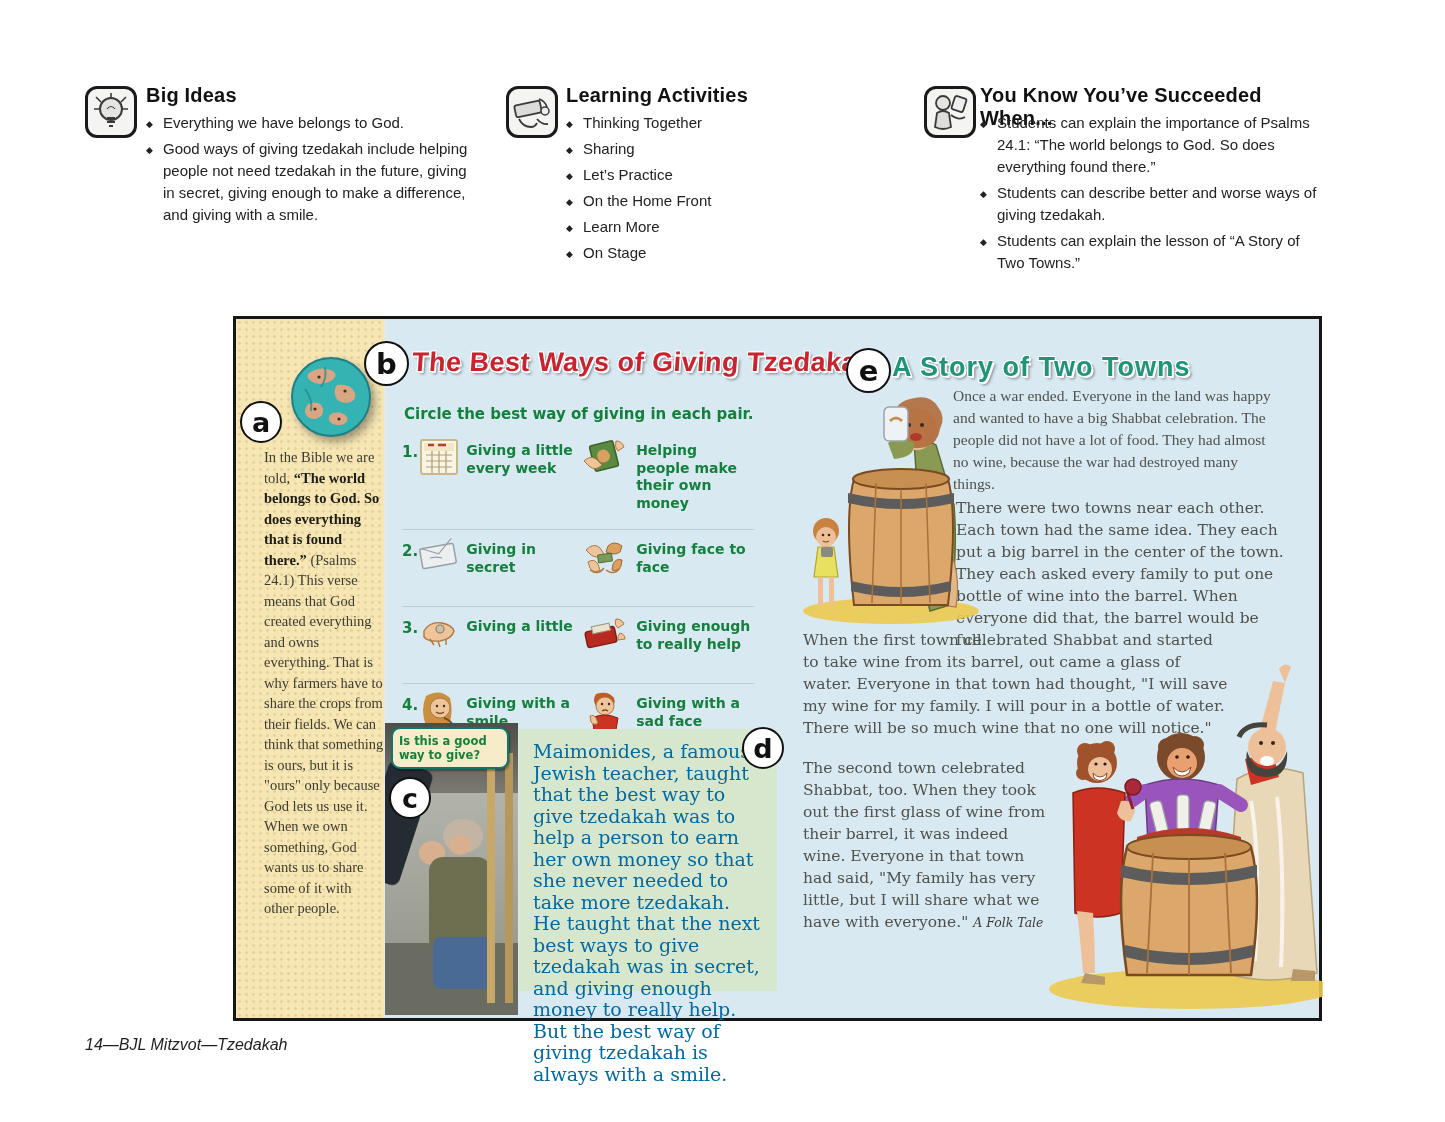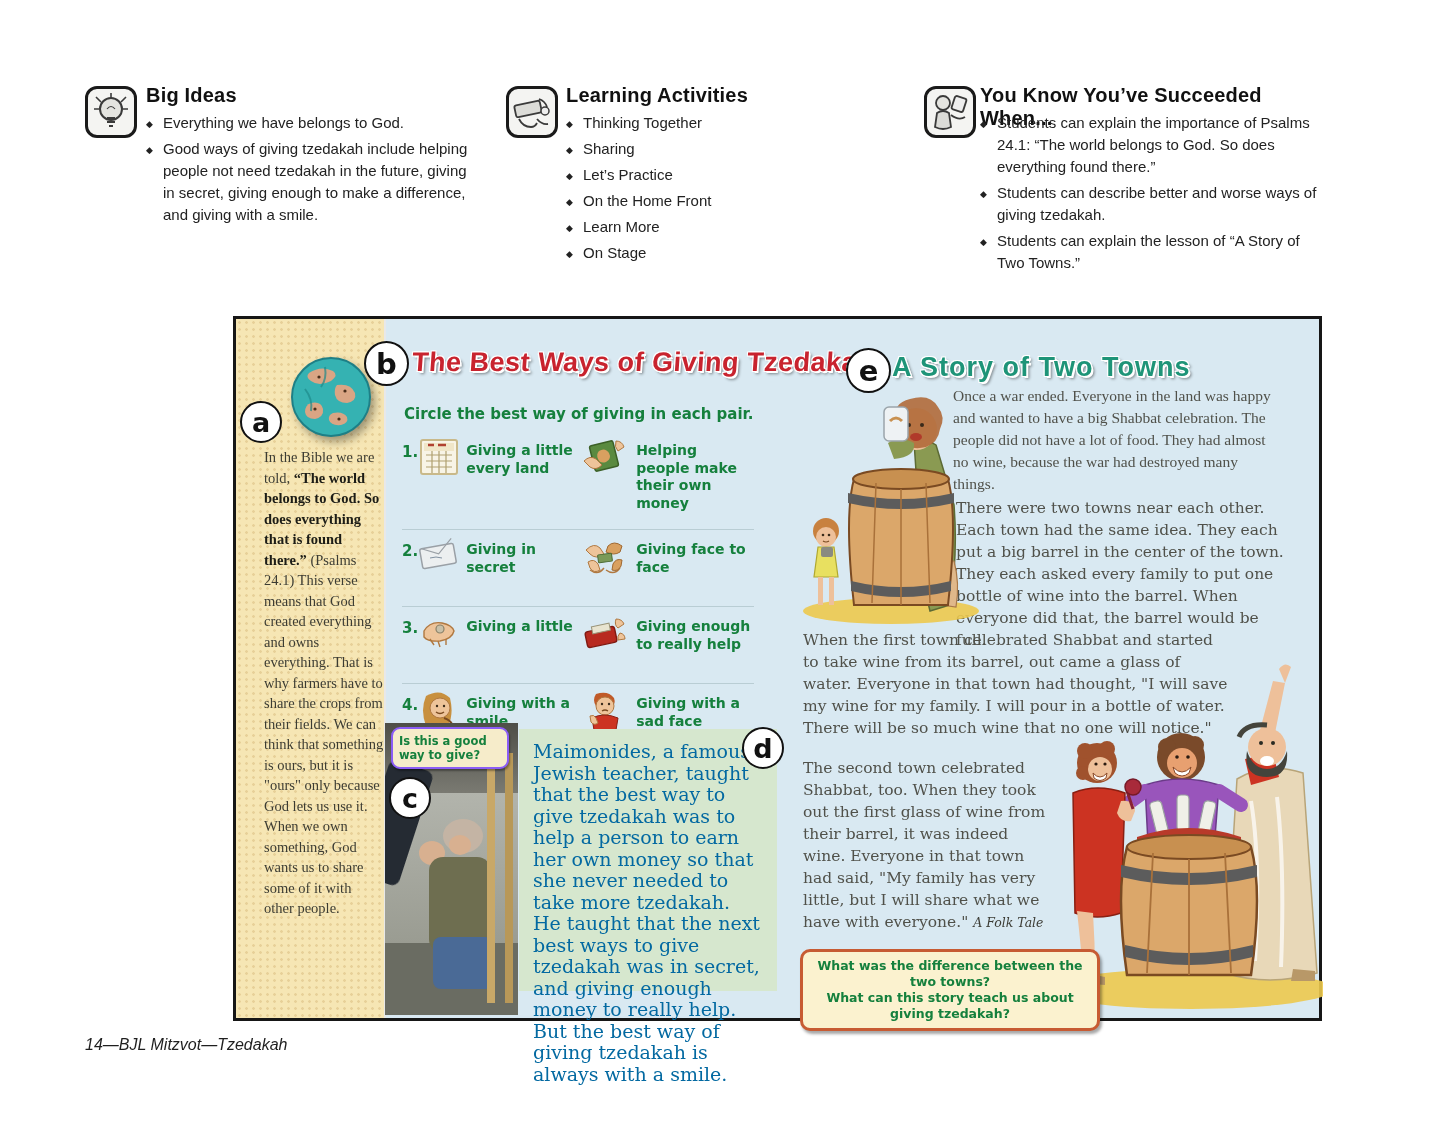--- a/index.html
+++ b/index.html
@@ -45,21 +45,21 @@
   .p-num{width:22px;font-weight:bold;font-size:15px;padding-top:6px;}
   .p-icon{width:44px;height:42px;flex:0 0 44px;margin-right:4px;}
   .p-label{width:108px;flex:0 0 108px;font-size:14px;line-height:17.5px;padding-top:5px;}
   .p-icon2{width:48px;height:42px;flex:0 0 48px;margin:0 6px 0 8px;}
   .p-label2{width:118px;flex:0 0 118px;font-size:14px;line-height:17.5px;padding-top:5px;}
 
   
   #photo{position:absolute;left:149px;top:404px;width:133px;height:292px;background:#9aa098;overflow:hidden;}
   #photo .ph{position:absolute;filter:blur(.6px);}
   #caption-bubble{position:absolute;left:155px;top:408px;width:102px;padding:5px 6px;background:#f6ecca;
-                  border:2px solid #8b5cf6;border-radius:9px;font-size:11.5px;line-height:14px;z-index:7;
+                  border:2px solid #0f766e;border-radius:9px;font-size:11.5px;line-height:14px;z-index:7;
                   box-shadow:1px 2px 2px rgba(0,0,0,.35);}
 
   
   #greenbox{position:absolute;left:283px;top:410px;width:258px;height:262px;background:#d6e7ce;
             box-sizing:border-box;padding:12px 14px;font-family:"DejaVu Serif",serif;
             font-size:19px;line-height:21.5px;color:#0369a1;}
 
   
   .title-green{position:absolute;font-weight:bold;font-size:27px;color:#1e9478;letter-spacing:1px;
                text-shadow:-1px -1px 0 #fff,1px -1px 0 #fff,-1px 1px 0 #fff,2px 2px 0 #fff,3px 3px 3px rgba(0,0,0,.45);}
@@ -156,21 +156,21 @@
       <div class="pair-row" style="min-height:84px;">
         <div class="p-num comic">1.</div>
         <div class="p-icon">
           <svg width="42" height="40" viewBox="0 0 42 40">
             <rect x="3" y="3" width="36" height="34" rx="2" fill="#f8f4e6" stroke="#c9b98a" stroke-width="2"></rect>
             <rect x="6" y="6" width="30" height="8" fill="#f0e6c8"></rect>
             <path d="M10 8 h6 M20 8 h8" stroke="#b04030" stroke-width="2.5"></path>
             <path d="M8 18 h26 M8 24 h26 M8 30 h26 M14 14 v22 M21 14 v22 M28 14 v22" stroke="#b0a070" stroke-width="1.2"></path>
           </svg>
         </div>
-        <div class="p-label comic">Giving a little every land</div>
+        <div class="p-label comic">Giving a little every week</div>
         <div class="p-icon2">
           <svg width="46" height="42" viewBox="0 0 46 42">
             <rect x="10" y="6" width="24" height="26" rx="2" transform="rotate(-14 22 19)" fill="#5a8a40" stroke="#3c6028" stroke-width="1.5"></rect>
             <path d="M17 14 q6 -4 10 2 q3 6 -3 9 q-6 2 -8 -3 q-2 -5 1 -8z" fill="#d9a060"></path>
             <path d="M2 24 q6 -6 12 -2 l6 6 q-6 6 -12 2 z" fill="#eec49a" stroke="#b07840" stroke-width="1"></path>
             <path d="M34 4 q6 0 8 6 l-6 4 q-4 -4 -2 -10z" fill="#eec49a" stroke="#b07840" stroke-width="1"></path>
           </svg>
         </div>
         <div class="p-label2 comic">Helping people make their own money</div>
       </div>
@@ -352,20 +352,16 @@
           <path d="M96 186 q52 -18 104 0 l0 12 q-52 -14 -104 0z" fill="#b83a2a"></path>
         </g>
         <path d="M86 196 q-12 44 0 128 l124 0 q12 -84 0 -128z" fill="#dba76a" stroke="#7a4a22" stroke-width="2.5"></path>
         <ellipse cx="148" cy="196" rx="62" ry="12" fill="#c89050" stroke="#7a4a22" stroke-width="2"></ellipse>
         <path d="M80 214 q68 16 136 0 l0 12 q-68 16 -136 0z" fill="#5c5c5c"></path>
         <path d="M84 294 q64 16 128 0 l0 12 q-64 16 -128 0z" fill="#5c5c5c"></path>
         <path d="M112 202 l-6 120 M148 208 l0 116 M184 202 l6 120" stroke="#a9713a" stroke-width="1.8" fill="none"></path>
       </svg>
     </div>
 
-    <div id="qbox" class="comic">
-      <div>What was the difference between the two towns?</div>
-      <div>What can this story teach us about giving tzedakah?</div>
-    </div>
   </div>
 
   <div id="footer">14—BJL Mitzvot—Tzedakah</div>
 </div>
 
 </body></html>

